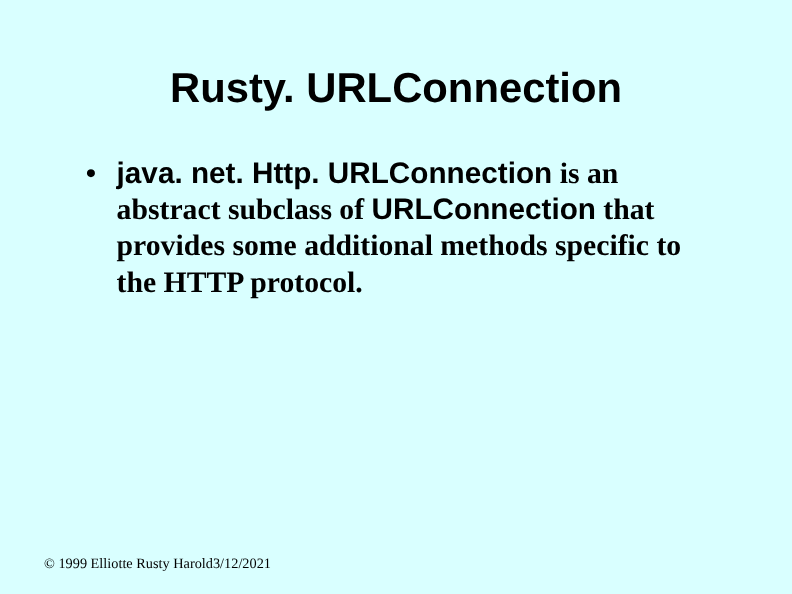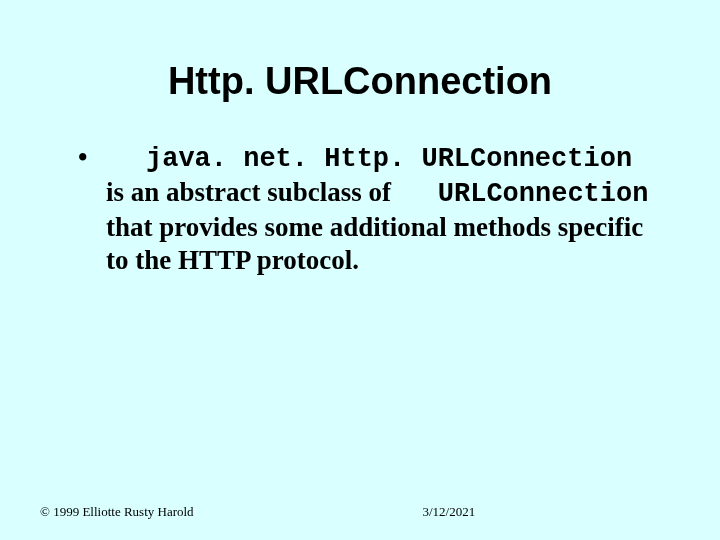--- a/index.html
+++ b/index.html
@@ -41,42 +41,41 @@
   }
   ul.bullets > li::before {
     content: "•";
     position: absolute;
     left: 0;
     top: 0;
     font-size: 27px;
     line-height: 1.22;
   }
   .mono {
-    font-family: Liberation Mono, monospace;
+    font-family: Liberation Sans, sans-serif;
     font-weight: 700;
-    margin-left: 40px;
   }
   .footer {
     position: absolute;
     bottom: 20px;
     left: 12px;
     width: 720px;
     padding: 0 28px;
     box-sizing: border-box;
     font-size: 13px;
   }
   .footer .copyright { float: left; }
-  .footer .date { text-align: center; }
+  .footer .date { text-align: left; }
 </style>
 </head>
 <body>
 
 <div class="slide">
 
-  <h1 class="title">Http. URLConnection</h1>
+  <h1 class="title">Rusty. URLConnection</h1>
 
   <ul class="bullets">
     <li>
       <span class="mono">java. net. Http. URLConnection</span><span> is an abstract subclass of </span><span class="mono">URLConnection</span><span> that provides some additional methods specific to the HTTP protocol.</span>
     </li>
   </ul>
 
   <div class="footer">
     <span class="copyright">© 1999 Elliotte Rusty Harold</span>
     <div class="date">3/12/2021</div>

